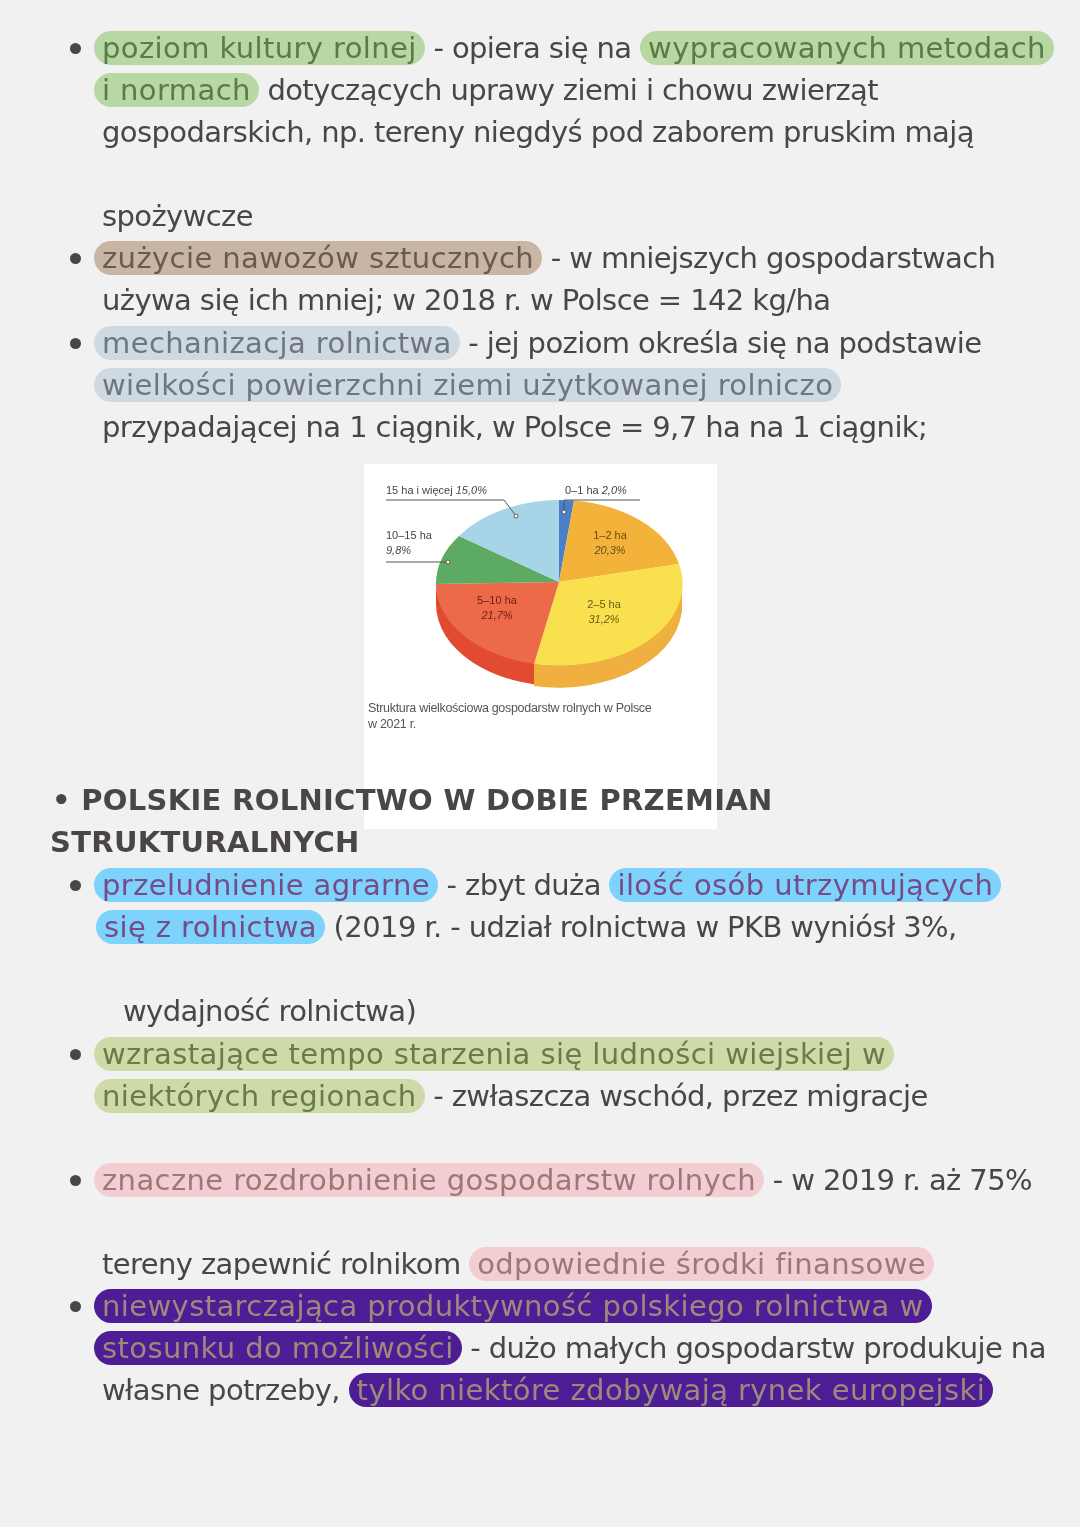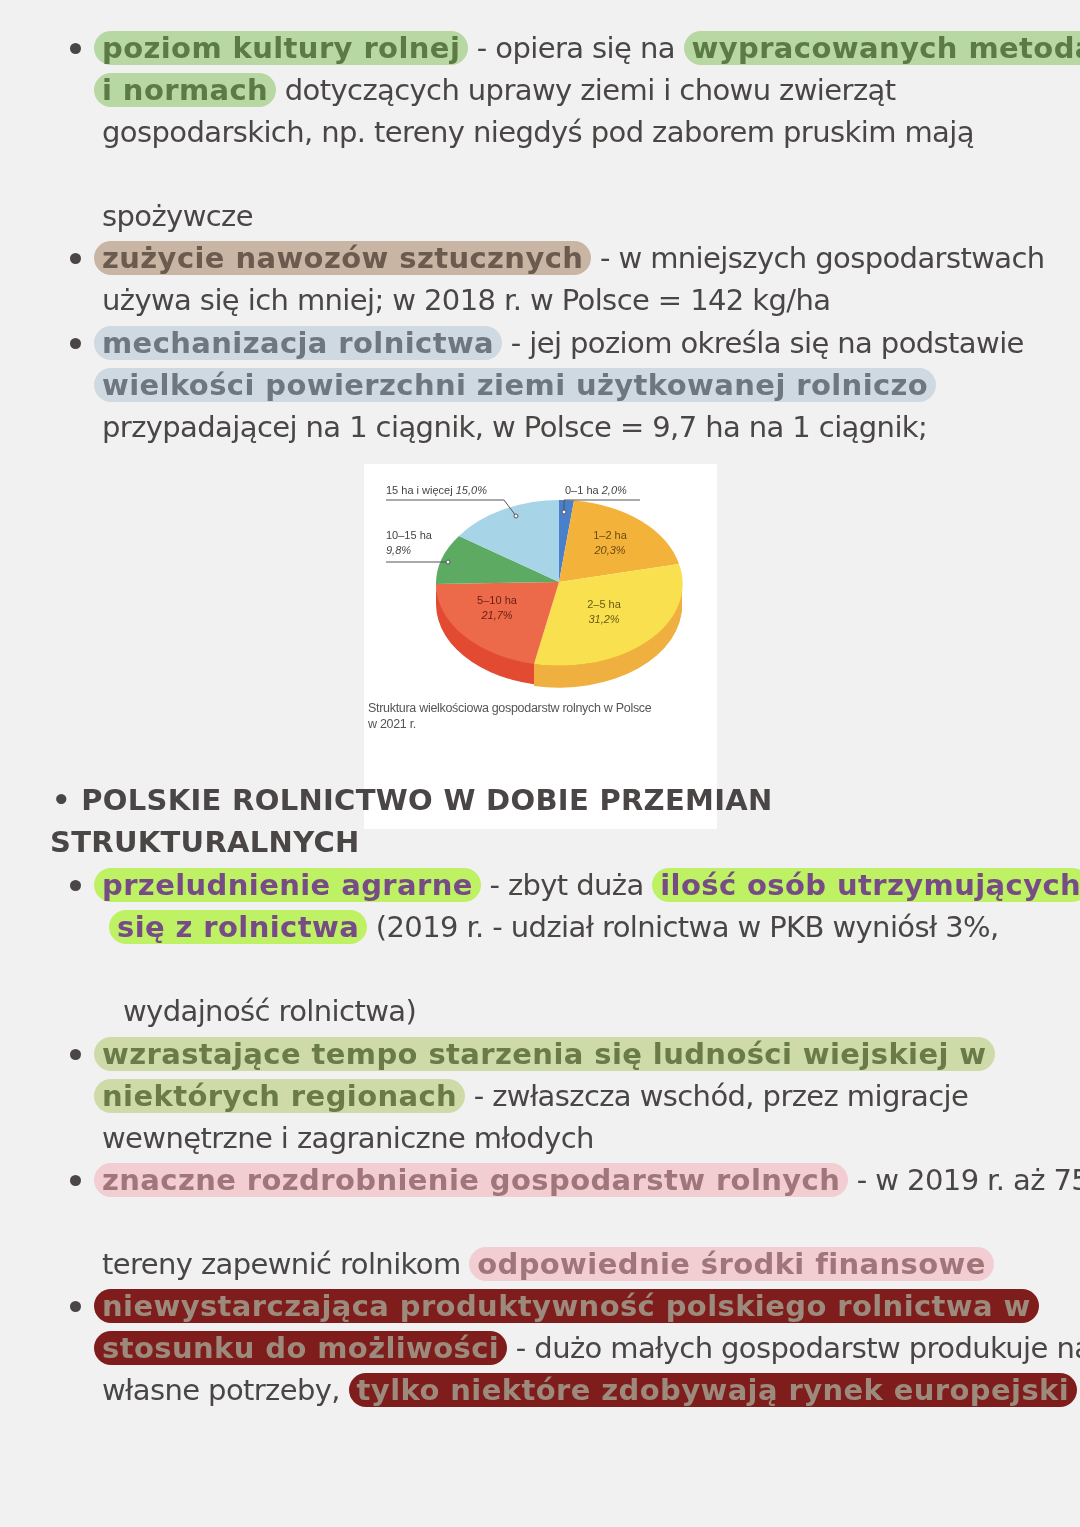--- a/index.html
+++ b/index.html
@@ -10,29 +10,29 @@
   }
   .page { position:absolute; left:0; top:0; width:1080px; height:1527px; }
   .line {
     position:absolute; font-size:29px; line-height:42px; white-space:nowrap;
     letter-spacing:-0.6px;
   }
   .bullet {
     position:absolute; width:11px; height:11px; border-radius:50%; background:#4a4646;
   }
   .hl {
-    font-weight:bold; border-radius:18px; padding:0 8px; letter-spacing:0.4px;margin-top:40px;
+    font-weight:normal; border-radius:18px; padding:0 8px; letter-spacing:0.4px;margin-top:40px;
   }
   .hl.green  { background:#b7d7a3; color:#5c7a45; }
   .hl.brown  { background:#c8b5a3; color:#6b5b4e; }
   .hl.blue   { background:#cfd9e2; color:#6e7780; }
-  .hl.purple { background:#bef264; color:#764b86; }
+  .hl.purple { background:#7dd3fc; color:#764b86; }
   .hl.olive  { background:#cedba9; color:#6a7a48; }
   .hl.pink   { background:#f2cdd1; color:#a0767a; }
-  .hl.peach  { background:#7f1d1d; color:#9c8a7c; }
+  .hl.peach  { background:#4c1d95; color:#9c8a7c; }
   .heading { font-weight:bold; letter-spacing:0.3px; }
   .figure {
     position:absolute; left:364px; top:464px; width:353px; height:365px; background:#ffffff;
   }
   .figure svg { position:absolute; left:0; top:0; }
   .caption {
     position:absolute; left:4px; top:236px; font-family:"Liberation Sans", sans-serif;
     font-size:12.5px; color:#555; line-height:16px; letter-spacing:-0.3px;
   }
   .lbl { font-family:"Liberation Sans", sans-serif; font-size:11px; }
@@ -111,33 +111,32 @@
     </div>
   </div>
 
   <div class="line heading" style="left:52px;top:779px;">• POLSKIE ROLNICTWO W DOBIE PRZEMIAN</div>
   <div class="line heading" style="left:50px;top:821px;">STRUKTURALNYCH</div>
 
   <div class="bullet" style="left:70px;top:880px;"></div>
   <div class="line" style="left:94px;top:864px;">
     <span class="hl purple">przeludnienie agrarne</span><span> - zbyt duża </span><span class="hl purple">ilość osób utrzymujących</span>
   </div>
-  <div class="line" style="left:109px;top:906px;">
+  <div class="line" style="left:96px;top:906px;">
     <span class="hl purple">się z rolnictwa</span><span> (2019 r. - udział rolnictwa w PKB wyniósł 3%,</span>
   </div>
   <div class="line" style="left:102px;top:990px;margin-left:21px;">wydajność rolnictwa)</div>
 
   <div class="bullet" style="left:70px;top:1049px;"></div>
   <div class="line" style="left:94px;top:1033px;">
     <span class="hl olive">wzrastające tempo starzenia się ludności wiejskiej w</span>
   </div>
   <div class="line" style="left:94px;top:1075px;">
     <span class="hl olive">niektórych regionach</span><span> - zwłaszcza wschód, przez migracje</span>
   </div>
-  <div class="line" style="left:102px;top:1117px;">wewnętrzne i zagraniczne młodych</div>
 
   <div class="bullet" style="left:70px;top:1175px;"></div>
   <div class="line" style="left:94px;top:1159px;">
     <span class="hl pink">znaczne rozdrobnienie gospodarstw rolnych</span><span> - w 2019 r. aż 75%</span>
   </div>
   <div class="line" style="left:102px;top:1243px;">
     <span>tereny zapewnić rolnikom </span><span class="hl pink">odpowiednie środki finansowe</span>
   </div>
 
   <div class="bullet" style="left:70px;top:1301px;"></div>

